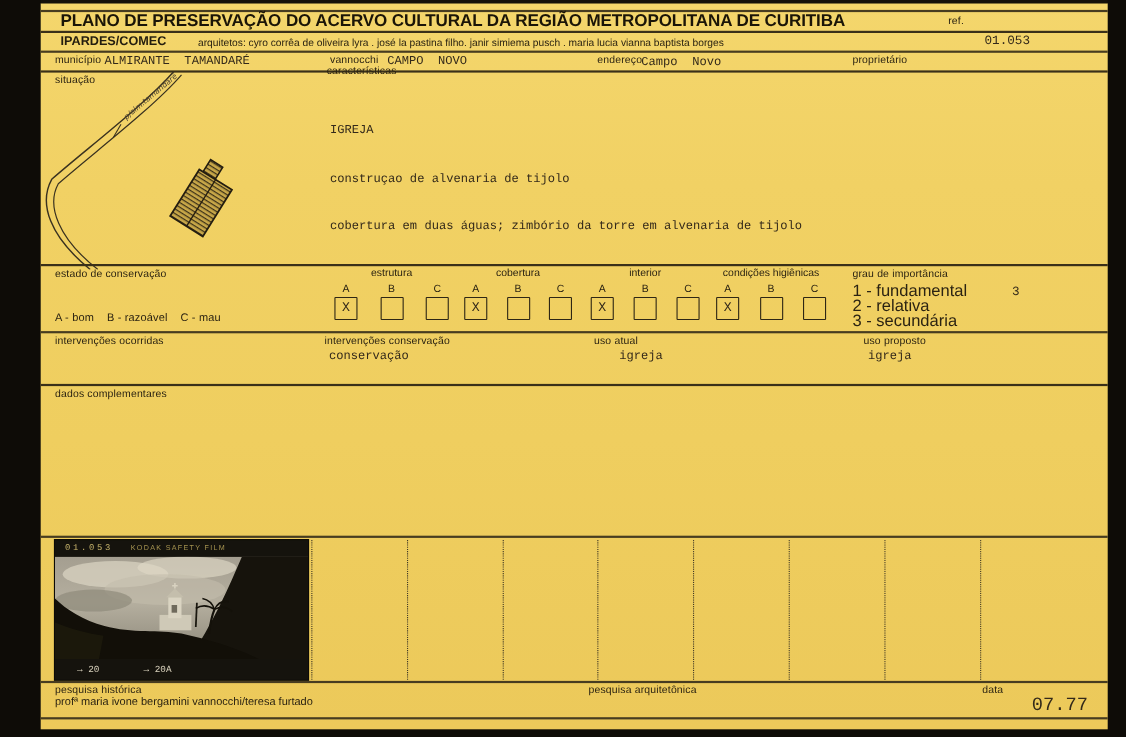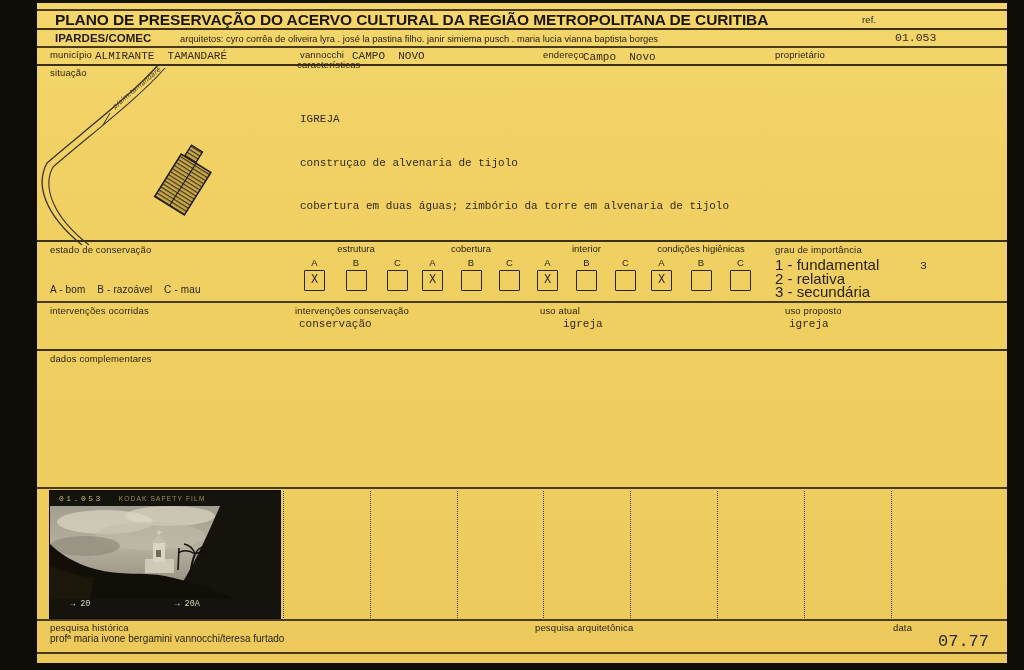--- a/index.html
+++ b/index.html
@@ -31,21 +31,21 @@
       text-align:center;line-height:18px;font-family:"Liberation Mono","DejaVu Sans Mono",monospace;
       font-size:12px;color:#33291a}
   .grau-opt{font-size:15px;color:#2b2312;line-height:13.5px}
   .dotv{position:absolute;top:488px;height:127px;width:0;border-left:1.6px dotted #3f3724}
   .photo{position:absolute;left:13px;top:488px;width:230px;height:127px;background:#15130d;
          box-shadow:0 0 0 1px #0c0a06;display:flex;flex-direction:column}
   .photo-top{height:15px;display:flex;align-items:center;padding:0 9px;gap:16px;flex:none}
   .film-id{color:#c9b66d;font-size:8px;letter-spacing:2.5px;font-family:"Liberation Mono",monospace}
   .film-brand{color:#a3914f;font-size:6.5px;letter-spacing:1.2px}
   .photo-mid{flex:1 1 auto;overflow:hidden}
-  .photo-bot{height:19px;flex:none;display:flex;align-items:flex-start;padding-left:20px;gap:84px;
+  .photo-bot{height:19px;flex:none;display:flex;align-items:center;padding-left:20px;gap:40px;
              color:#d9d2bd;font-size:8.5px;font-family:"Liberation Mono",monospace}
   .foot-val{position:absolute;font-size:10px;color:#2b2312;white-space:pre}
 </style>
 </head>
 <body>
 
 <div class="card">
 
   <div class="hr thin" style="top:6px"></div>
   <div class="title" style="left:18px;top:8px">PLANO DE PRESERVAÇÃO DO ACERVO CULTURAL DA REGIÃO METROPOLITANA DE CURITIBA</div>

